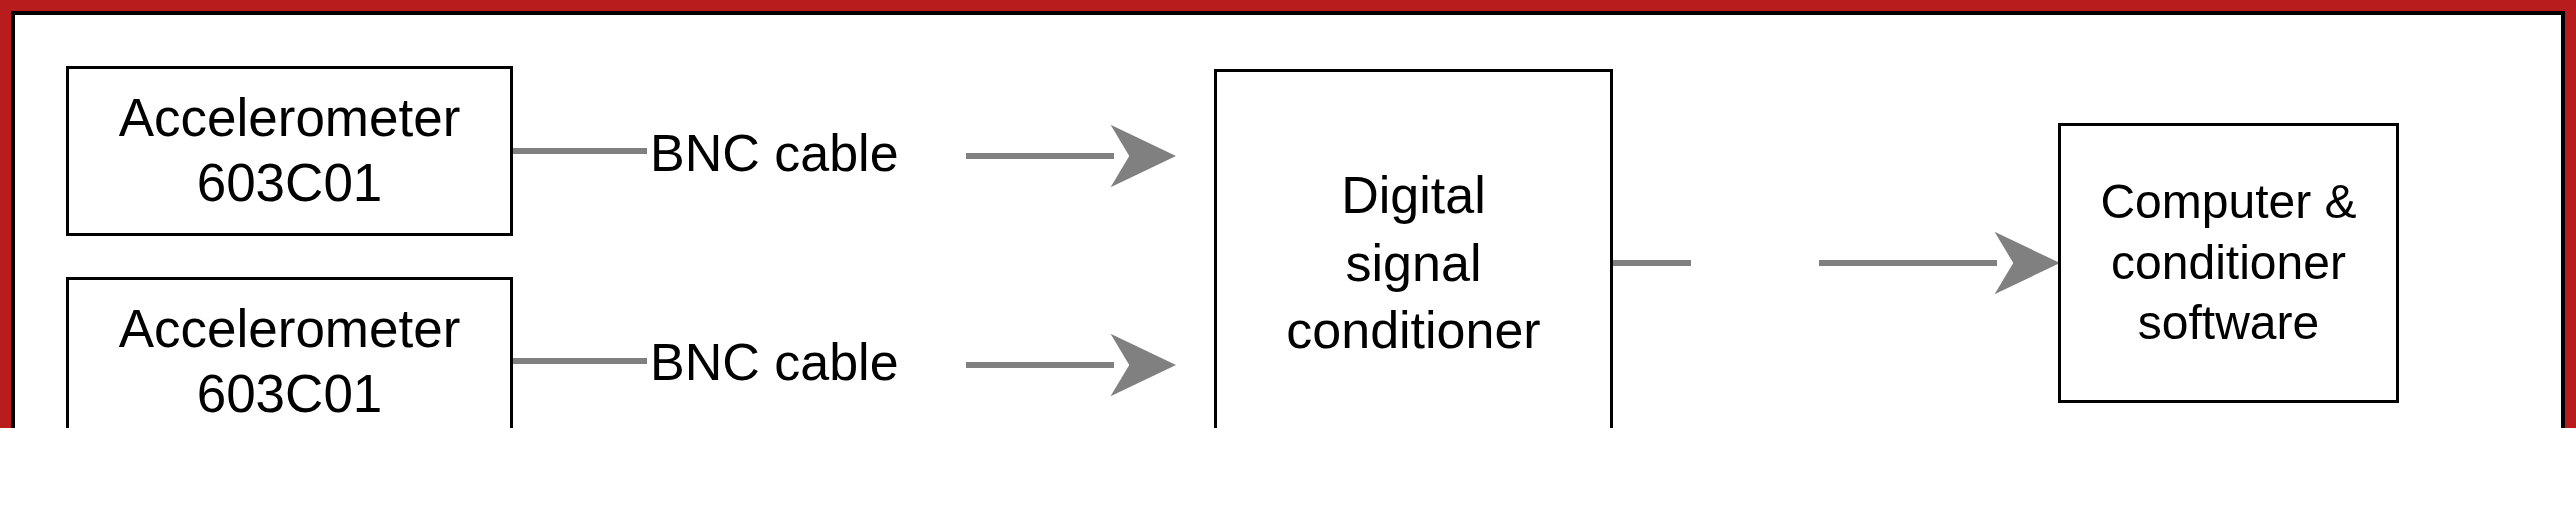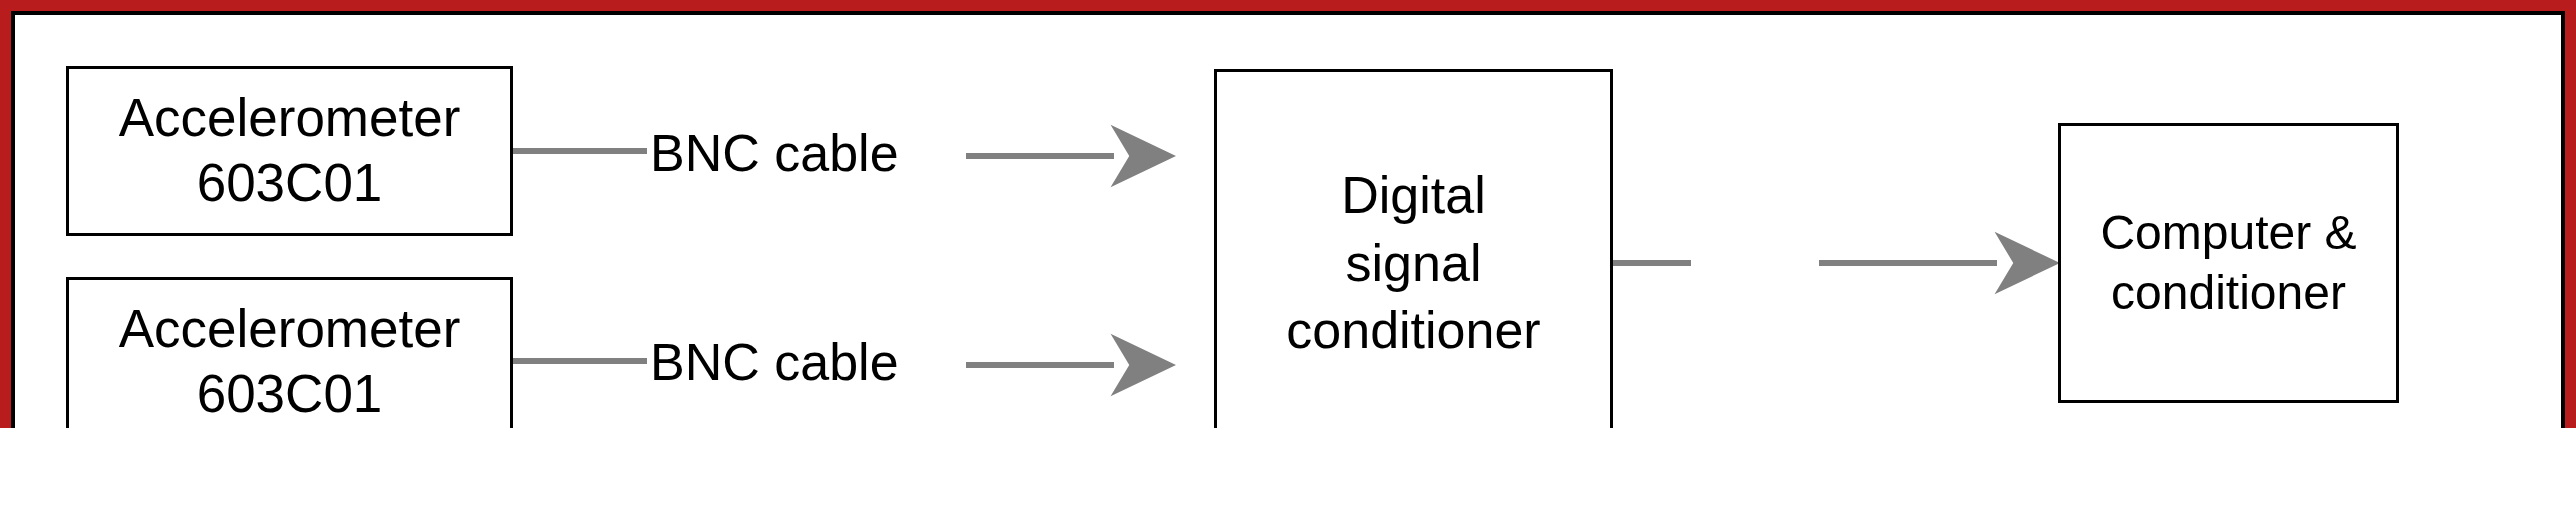--- a/index.html
+++ b/index.html
@@ -136,20 +136,21 @@
 
   <div class="block-box" id="box-dsp">
     <span class="block-line">Digital</span>
     <span class="block-line">signal</span>
     <span class="block-line">conditioner</span>
   </div>
 
   <div class="block-box" id="box-computer">
     <span class="block-line">Computer &amp;</span>
     <span class="block-line">conditioner</span>
+    <span class="block-line">software</span>
   </div>
 
   <div class="connector" id="conn-bnc-1">
     <div class="conn-line seg-a"></div>
     <div class="conn-label lbl">BNC cable</div>
     <div class="conn-line seg-b"></div>
     <div class="conn-arrow arw">
       <svg width="67" height="64" viewBox="0 0 86 82">
         <path d="M86,41 L2,1 L26,41 L2,81 Z" fill="#808080"></path>
       </svg>

